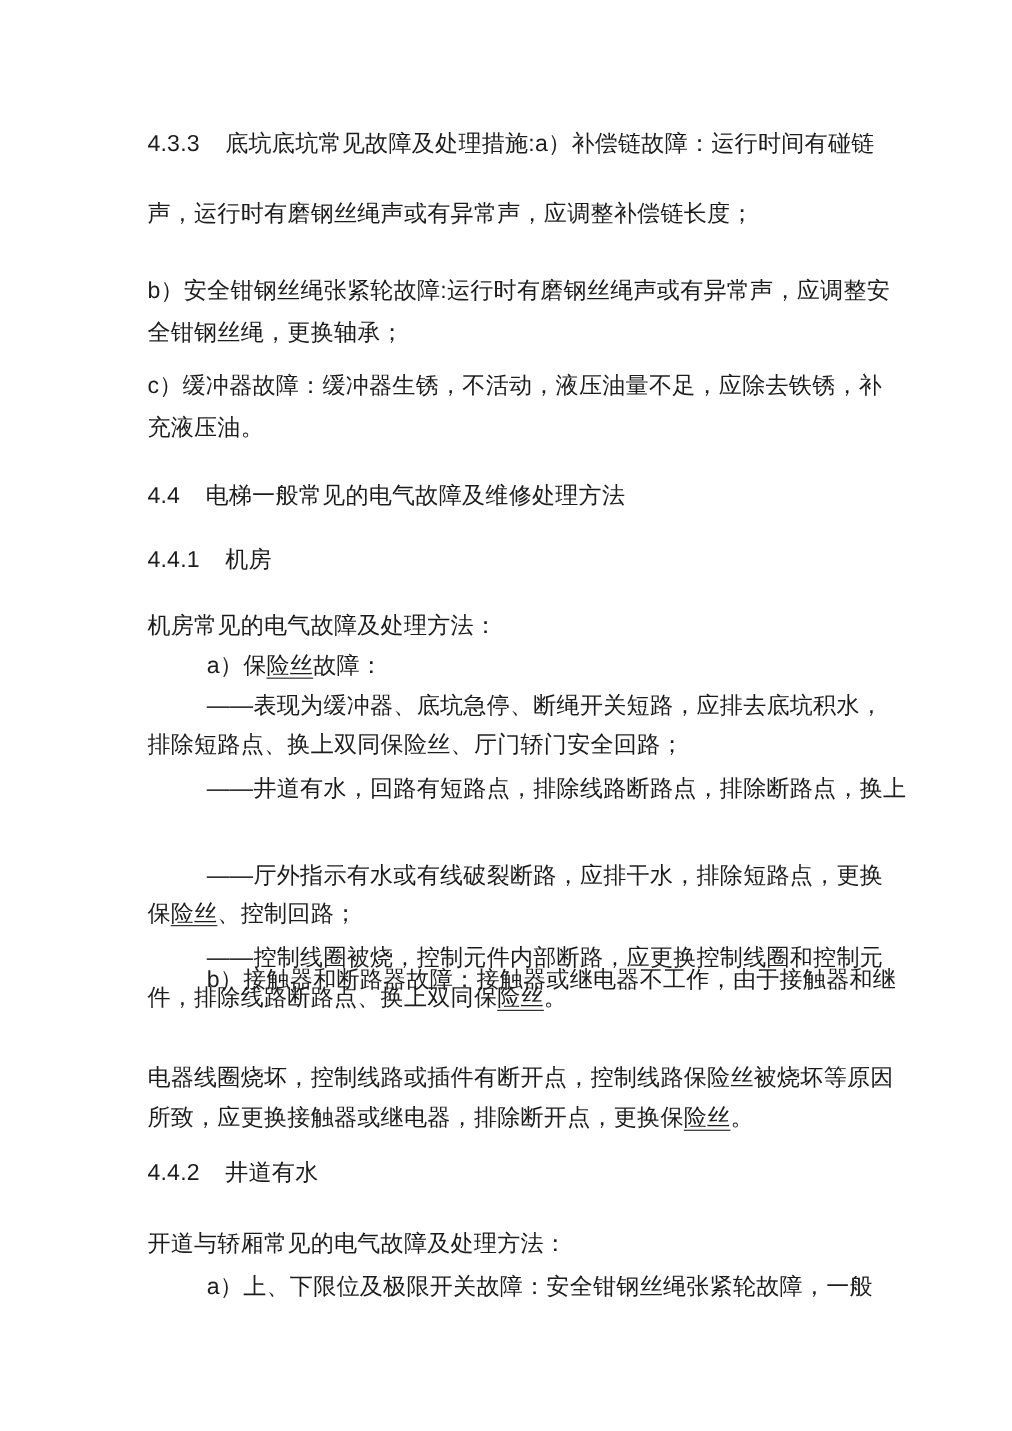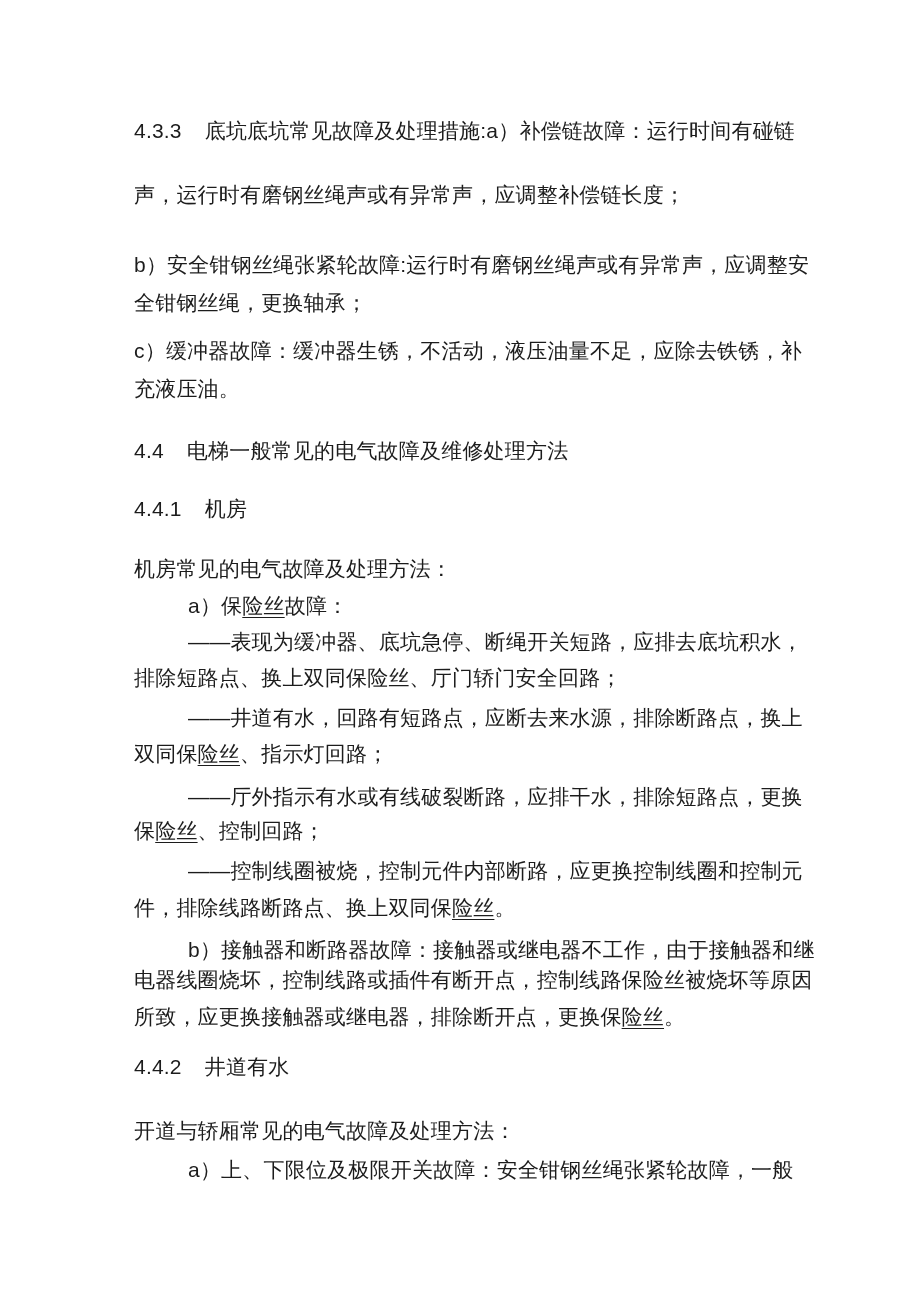--- a/index.html
+++ b/index.html
@@ -58,30 +58,29 @@
 
   <div class="line" style="top:494px"><span class="num">4.4.1</span><span>机房</span></div>
 
   <div class="line" style="top:554px">机房常见的电气故障及处理方法：</div>
 
   <div class="line indent" style="top:591px"><span>a）保</span><span class="u">险丝</span><span>故障：</span></div>
 
   <div class="line indent" style="top:627px">——表现为缓冲器、底坑急停、断绳开关短路，应排去底坑积水，</div>
   <div class="line" style="top:663px">排除短路点、换上双同保险丝、厅门轿门安全回路；</div>
 
-  <div class="line indent" style="top:703px">——井道有水，回路有短路点，应断去来水源，排除断路点，换上</div>
-  <div class="line" style="top:739px"><span>双同保</span><span class="u">险丝</span><span>、指示灯回路；</span></div>
+  <div class="line indent" style="top:703px">——井道有水，回路有短路点，排除线路断路点，排除断路点，换上</div>
 
   <div class="line indent" style="top:782px">——厅外指示有水或有线破裂断路，应排干水，排除短路点，更换</div>
   <div class="line" style="top:816px"><span>保</span><span class="u">险丝</span><span>、控制回路；</span></div>
 
   <div class="line" style="top:893px"><span>件，排除线路断路点、换上双同保</span><span class="u">险丝</span><span>。</span></div>
   <div class="line indent" style="top:856px">——控制线圈被烧，控制元件内部断路，应更换控制线圈和控制元</div>
 
-  <div class="line indent" style="top:935px">b）接触器和断路器故障：接触器或继电器不工作，由于接触器和继</div>
+  <div class="line indent" style="top:876px">b）接触器和断路器故障：接触器或继电器不工作，由于接触器和继</div>
   <div class="line" style="top:1002px"><span>所致，应更换接触器或继电器，排除断开点，更换保</span><span class="u">险丝</span><span>。</span></div>
   <div class="line" style="top:965px">电器线圈烧坏，控制线路或插件有断开点，控制线路保险丝被烧坏等原因</div>
 
   <div class="line" style="top:1052px"><span class="num">4.4.2</span><span>井道有水</span></div>
 
   <div class="line" style="top:1116px">开道与轿厢常见的电气故障及处理方法：</div>
 
   <div class="line indent" style="top:1155px">a）上、下限位及极限开关故障：安全钳钢丝绳张紧轮故障，一般</div>
 
 </div>

